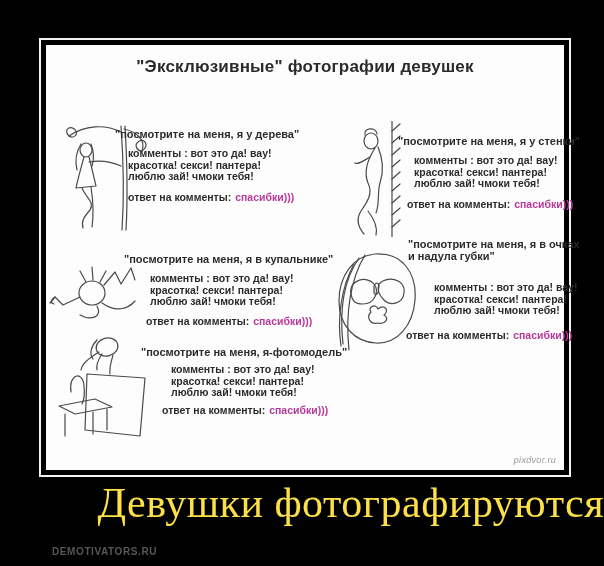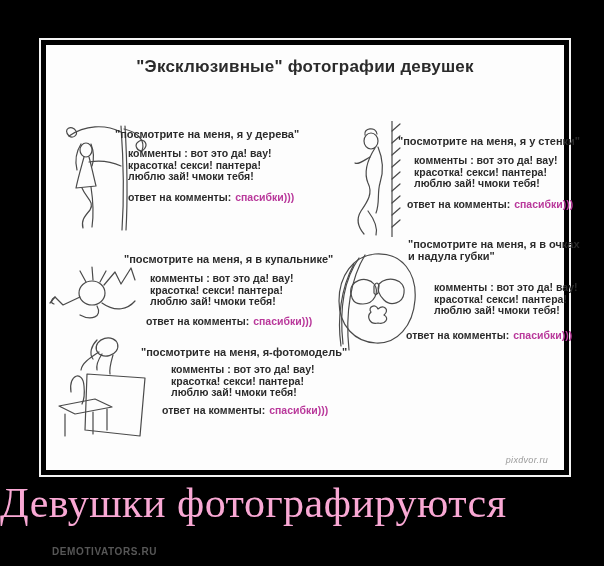--- a/index.html
+++ b/index.html
@@ -43,26 +43,26 @@
   .t3 .comments{margin-left:26px;}
   .t3 .reply{margin-left:22px;margin-top:7px;}
   .t5 .comments{margin-left:30px;margin-top:6px;}
   .t5 .reply{margin-left:21px;margin-top:5px;}
   .s1{left:9px;top:75px;}
   .s2{left:304px;top:76px;}
   .s3{left:0px;top:206px;}
   .s4{left:281px;top:201px;}
   .s5{left:9px;top:287px;}
   .corner-watermark{
-    position:absolute;right:16px;bottom:5px;font-size:9px;font-style:italic;
+    position:absolute;right:8px;bottom:5px;font-size:9px;font-style:italic;
     color:#9a9a9a;letter-spacing:.3px;
   }
   .main-caption{
-    position:absolute;left:0;top:479px;width:100%;text-align:left;
-    font-family:"Liberation Serif",serif;font-size:42px;color:#f9a8d4;
+    position:absolute;left:0;top:479px;width:100%;text-align:right;
+    font-family:"Liberation Serif",serif;font-size:42px;color:#fde047;
     letter-spacing:.5px;white-space:nowrap;
   }
   .site-watermark{
     position:absolute;left:4px;top:546px;font-size:10px;font-weight:bold;
     color:#575757;letter-spacing:.6px;padding-left:48px;
   }
 </style>
 </head>
 <body>
 

